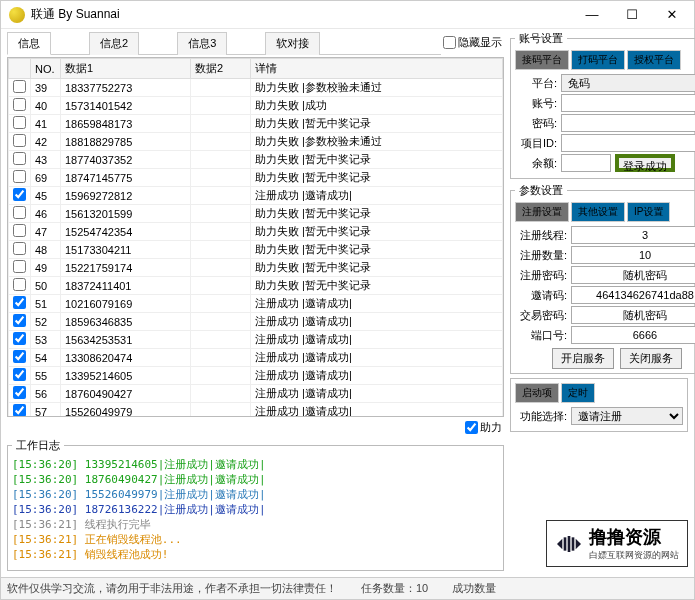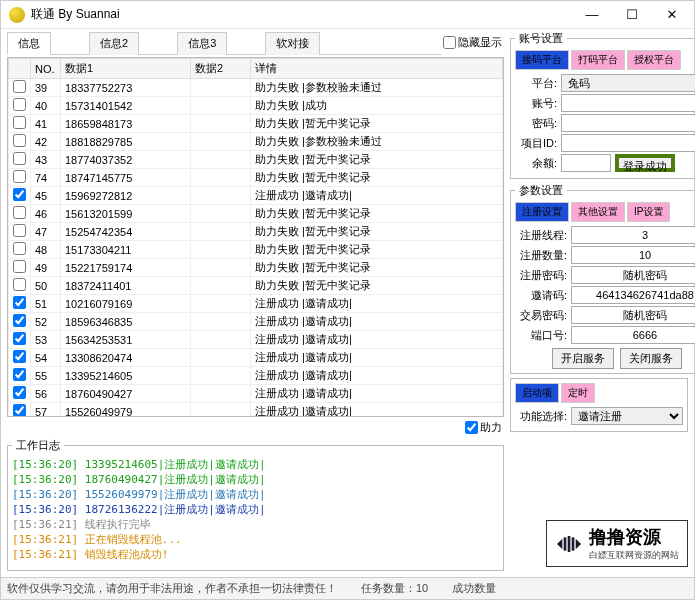--- a/index.html
+++ b/index.html
@@ -32,22 +32,22 @@
     .logcontent { flex: 1; overflow: auto; font-family: Consolas, monospace; font-size: 11px; line-height: 15px; }
     .logline { white-space: nowrap; }
     .lg-green { color: #1aa11a; }
     .lg-blue { color: #2a7ab8; }
     .lg-darkblue { color: #1e3fae; }
     .lg-gray { color: #888; }
     .lg-orange { color: #d98a00; }
     fieldset.panel { border: 1px solid #bbb; padding: 4px; }
     fieldset.panel legend { padding: 0 4px; }
     .mini-tabs { display: flex; gap: 2px; margin-bottom: 4px; }
-    .mini-tab { padding: 2px 6px; border: 1px solid #ccc; background: #f9a8d4; font-size: 10px; cursor: pointer; }
-    .mini-tab.active { background: #1d4ed8; }
+    .mini-tab { padding: 2px 6px; border: 1px solid #ccc; background: #0369a1; font-size: 10px; cursor: pointer; }
+    .mini-tab.active { background: #737373; }
     .form-row { display: flex; align-items: center; margin: 2px 0; gap: 4px; }
     .form-row label { width: 42px; text-align: right; white-space: nowrap; }
     .form-row input[type=text], .form-row select { flex: 1; border: 1px solid #aaa; height: 18px; padding: 0 2px; font-size: 11px; min-width: 0; }
     .form-row input.ro { text-align: center; }
     .form-row .btn { border: 4px solid #4d7c0f; background: #f0f0f0; padding: 1px 4px; cursor: pointer; font-size: 11px; height: 18px; white-space: nowrap; }
     .btn { border: 1px solid #999; background: #f0f0f0; padding: 2px 8px; cursor: pointer; font-size: 11px; }
     .btn-row { display: flex; gap: 6px; justify-content: center; margin-top: 4px; }
     .statusbar { border-top: 1px solid #ccc; padding: 3px 6px; display: flex; gap: 24px; color: #444; font-size: 11px; white-space: nowrap; overflow: hidden; background: #f4f4f4; }
     .statusbar span { white-space: nowrap; }
     .watermark { position: absolute; bottom: 10px; right: 6px; background: #fff; border: 1px solid #333; padding: 4px 8px; display: flex; align-items: center; gap: 6px; font-size: 12px; }
@@ -127,21 +127,21 @@
               </tr>
               <tr>
                 <td class="col-chk"><input type="checkbox" style=""></td>
     <td class="col-no">43</td>
     <td class="col-d1">18774037352</td>
     <td class="col-d2"></td>
     <td>助力失败 |暂无中奖记录</td>
               </tr>
               <tr>
                 <td class="col-chk"><input type="checkbox" style=""></td>
-    <td class="col-no">74</td>
+    <td class="col-no">69</td>
     <td class="col-d1">18747145775</td>
     <td class="col-d2"></td>
     <td>助力失败 |暂无中奖记录</td>
               </tr>
               <tr>
                 <td class="col-chk"><input type="checkbox" checked="" style=""></td>
     <td class="col-no">45</td>
     <td class="col-d1">15969272812</td>
     <td class="col-d2"></td>
     <td>注册成功 |邀请成功|</td>

